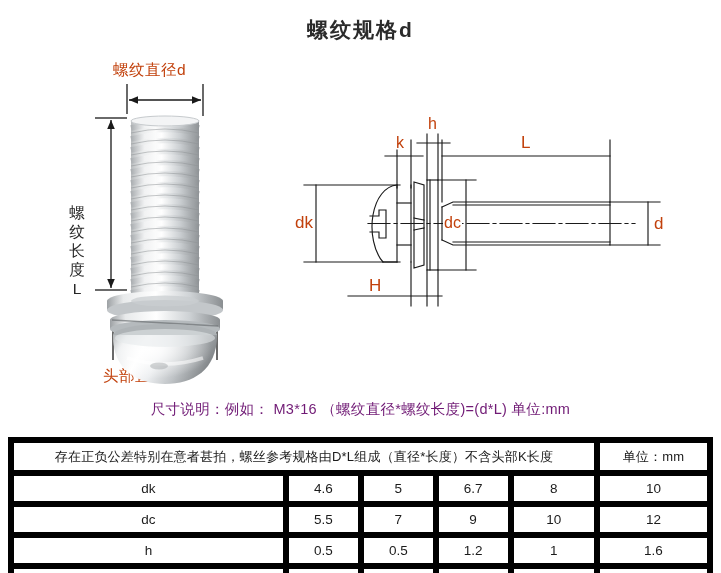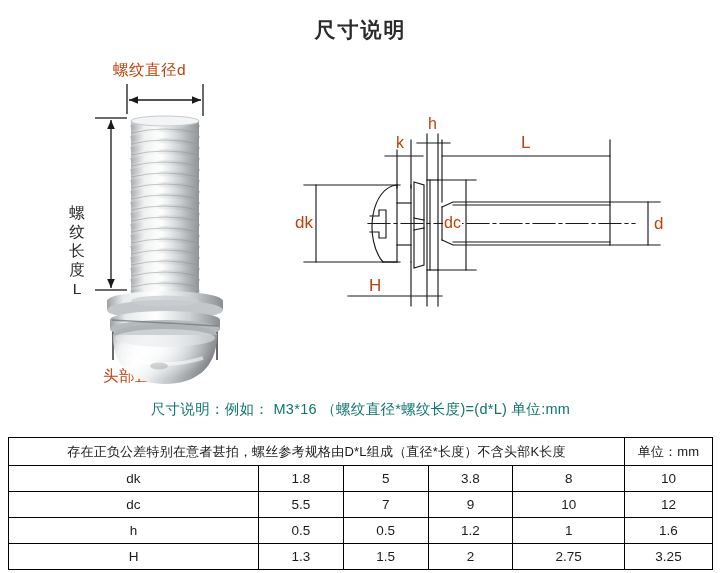--- a/index.html
+++ b/index.html
@@ -77,63 +77,63 @@
   }
 
   
   #dimension-note {
     position: absolute;
     left: 0;
     top: 400px;
     width: 721px;
     text-align: center;
     font-size: 14.5px;
-    color: #0f766e;
+    color: #701a75;
     letter-spacing: .3px;
   }
 
   
   #spec-table-wrap {
     position: absolute;
     left: 8px;
     top: 437px;
     width: 705px;
   }
   table#spec-table {
     width: 100%;
     border-collapse: collapse;
     font-size: 13.5px;
     color: #1b1b1b;
     background: #fff;
   }
   table#spec-table td {
-    border: 1px solid #000000;
+    border: 6px solid #000000;
     text-align: center;
-    padding: 3px 2px;
+    padding: 3px 12px;
     height: 19px;
     vertical-align: middle;
     white-space: nowrap;
   }
   table#spec-table tr.note-row td {
     font-size: 13px;
     letter-spacing: .2px;
     height: 21px;
   }
   td.col-label { width: 245px; }
   td.col-m25   { width: 113px; }
   td.col-m3    { width: 74px;  }
   td.col-m4    { width: 96px;  }
   td.col-m5    { width: 94px;  }
   td.col-m6    { width: 83px;  }
   td.unit-cell { width: 83px; margin-top: 39px; }
 </style>
 </head>
 <body>
 
-<div id="page-title">尺寸说明</div>
+<div id="page-title">螺纹规格d</div>
 
 <div id="photo-panel">
 
   <div class="lbl lbl-cn" style="left:58px; top:4px;">螺纹直径d</div>
 
   <div id="thread-length-label">
     <span>螺</span>
     <span>纹</span>
     <span>长</span>
     <span>度</span>
@@ -337,23 +337,23 @@
 
 <div id="spec-table-wrap">
   <table id="spec-table">
     <tbody>
       <tr class="note-row">
         <td colspan="5">存在正负公差特别在意者甚拍，螺丝参考规格由D*L组成（直径*长度）不含头部K长度</td>
         <td class="unit-cell">单位：mm</td>
       </tr>
       <tr>
         <td class="col-label">dk</td>
-        <td>1.8</td>
+        <td>4.6</td>
         <td>5</td>
-        <td>3.8</td>
+        <td>6.7</td>
         <td>8</td>
         <td>10</td>
       </tr>
       <tr>
         <td class="col-label">dc</td>
         <td>5.5</td>
         <td>7</td>
         <td>9</td>
         <td>10</td>
         <td>12</td>

